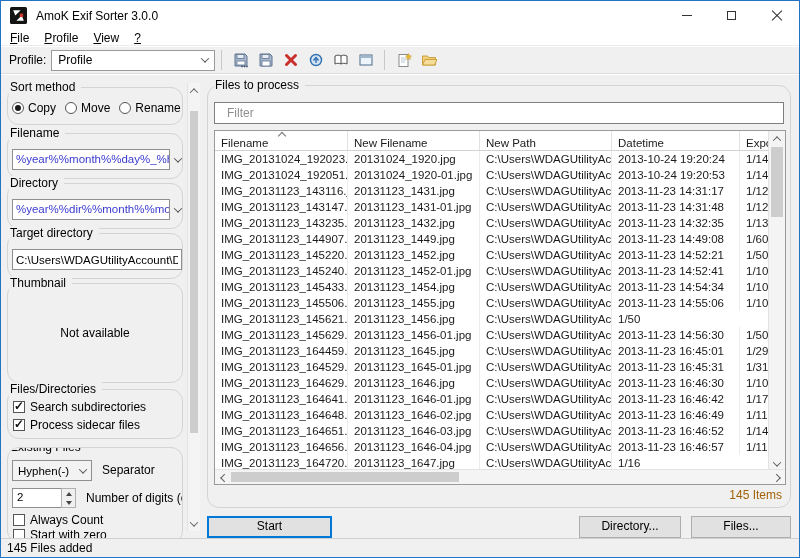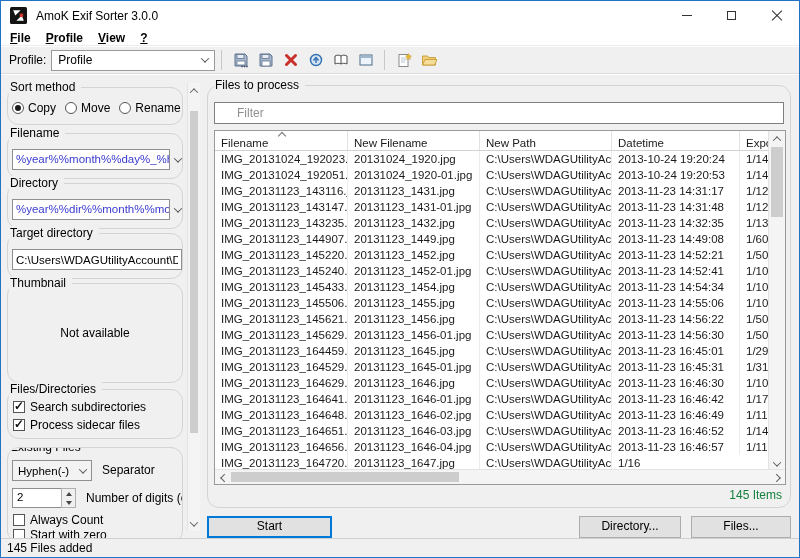--- a/index.html
+++ b/index.html
@@ -14,21 +14,21 @@
   .win-btn { width:45px; height:29px; display:flex; align-items:center; justify-content:center; }
   .min-glyph { width:10px; height:1px; background:#333; }
   .max-glyph { width:9px; height:9px; border:1px solid #333; }
   .close-glyph { position:relative; width:12px; height:12px; }
   .close-glyph::before,.close-glyph::after { content:""; position:absolute; left:-1px; top:5px; width:14px; height:1px; background:#333; }
   .close-glyph::before { transform:rotate(45deg); }
   .close-glyph::after { transform:rotate(-45deg); }
 
   
   .menubar { position:absolute; top:29px; left:0; right:0; height:16px; background:#fff; display:flex; align-items:center; padding-left:9px; border-bottom:1px solid #ececec; }
-  .menu-item { font-size:12px; color:#000; margin-right:15px; white-space:nowrap;font-weight:bold; }
+  .menu-item { font-size:12px; color:#000; margin-right:15px; white-space:nowrap; }
   .accel { text-decoration:underline; }
 
   
   .toolbar { position:absolute; top:46px; left:0; right:0; height:27px; background:#f0f0f0; border-bottom:1px solid #ddd; display:flex; align-items:center; padding-left:8px; }
   .tb-label { font-size:12px; color:#000; }
   .tb-combo { width:164px; height:21px; background:#fff; border:1px solid #9a9a9a; margin-left:5px; display:flex; align-items:center; padding:0 6px; font-size:12px; }
   .chev { width:6px; height:6px; border-right:1px solid #555; border-bottom:1px solid #555; transform:rotate(45deg) translate(-1px,-1px); flex:0 0 auto; }
   .tb-combo .chev { margin-left:auto; }
   .tb-sep { width:1px; height:20px; background:#c9c9c9; margin:0 6px; }
   .tb-btn { width:25px; height:24px; display:flex; align-items:center; justify-content:center; }
@@ -70,40 +70,40 @@
   .sb-chev { width:6px; height:6px; border-right:1px solid #606060; border-bottom:1px solid #606060; }
   .up .sb-chev { transform:rotate(-135deg) translate(-1px,-1px); }
   .dn .sb-chev { transform:rotate(45deg) translate(-1px,-1px); }
   .lt .sb-chev { transform:rotate(135deg) translate(-1px,-1px); }
   .rt .sb-chev { transform:rotate(-45deg) translate(-1px,-1px); }
   .sb-thumb { position:absolute; left:2px; right:2px; background:#cdcdcd; }
 
   
   .main-area { position:absolute; left:200px; top:0; width:600px; height:463px; }
   .fgroup { left:6px; top:10px; width:584px; height:423px; }
-  .filter-input { position:absolute; top:16px; left:6px; width:570px; height:22px; border:1px solid #7f7f7f; font-size:12px; padding:0 22px; font-family:"Liberation Sans", sans-serif; }
+  .filter-input { position:absolute; top:16px; left:6px; width:570px; height:22px; border:1px solid #7f7f7f; font-size:12px; padding:0 12px; font-family:"Liberation Sans", sans-serif; }
   .filter-input::placeholder { color:#8f8f8f; }
 
   .table { position:absolute; top:44px; left:6px; width:572px; height:355px; border:1px solid #9a9a9a; background:#fff; }
   .thead { position:absolute; top:0; left:0; right:17px; height:20px; display:flex; background:#fff; border-bottom:1px solid #d2d2d2; }
   .th { font-size:11.5px; color:#1a1a1a; line-height:24px; padding-left:6px; border-right:1px solid #e2e2e2; overflow:hidden; white-space:nowrap; position:relative; }
   .c0{width:133px;} .c1{width:132px;} .c2{width:132px;} .c3{width:128px;} .c4{flex:1; border-right:none;}
   .sort-caret { position:absolute; top:2px; left:64px; width:6px; height:6px; border-left:1px solid #707070; border-top:1px solid #707070; transform:rotate(45deg); }
   .tbody { position:absolute; top:20px; left:0; right:17px; bottom:15px; overflow:hidden; }
   .trow { height:16px; display:flex; }
   .tcell { font-size:11.5px; color:#1a1a1a; line-height:16px; padding-left:6px; border-right:1px solid #ececec; overflow:hidden; white-space:nowrap; }
   .tcell:last-child { border-right:none; }
 
   .vscroll { top:0; right:0; width:17px; height:340px; }
   .hscroll { position:absolute; left:0; right:0; bottom:0; height:15px; background:#f4f4f4; border-top:1px solid #e3e3e3; }
   .hscroll .sb-arrow { height:15px; width:15px; top:0; }
   .hscroll .sb-arrow.lt { left:0; } .hscroll .sb-arrow.rt { right:0; left:auto; }
   .h-thumb { position:absolute; top:2px; bottom:2px; left:16px; width:228px; background:#cdcdcd; }
 
-  .items-count { position:absolute; right:8px; top:402px; font-size:12px; color:#15803d; }
+  .items-count { position:absolute; right:8px; top:402px; font-size:12px; color:#a16207; }
 
   .btn { position:absolute; top:441px; height:22px; background:#e1e1e1; border:1px solid #adadad; font-size:12px; color:#000; text-align:center; line-height:19px; }
   .btn-start { left:6px; width:125px; border:2px solid #0078d7; line-height:16px; }
   .btn-dir { left:378px; width:102px; }
   .btn-files { left:490px; width:100px; }
 
   
   .statusbar { position:absolute; left:0; right:0; bottom:0; height:19px; background:#f0f0f0; border-top:1px solid #d0d0d0; font-size:12px; color:#000; padding:2px 0 0 6px; }
 </style>
 </head>
@@ -387,21 +387,20 @@
                 <div class="tcell c0">IMG_20131123_145506.j...</div>
                 <div class="tcell c1">20131123_1455.jpg</div>
                 <div class="tcell c2">C:\Users\WDAGUtilityAc...</div>
                 <div class="tcell c3">2013-11-23 14:55:06</div>
                 <div class="tcell c4">1/10</div>
               </div>
               <div class="trow">
                 <div class="tcell c0">IMG_20131123_145621.j...</div>
                 <div class="tcell c1">20131123_1456.jpg</div>
                 <div class="tcell c2">C:\Users\WDAGUtilityAc...</div>
-                <div class="tcell c3">2013-11-23 14:56:22</div>
                 <div class="tcell c4">1/50</div>
               </div>
               <div class="trow">
                 <div class="tcell c0">IMG_20131123_145629.j...</div>
                 <div class="tcell c1">20131123_1456-01.jpg</div>
                 <div class="tcell c2">C:\Users\WDAGUtilityAc...</div>
                 <div class="tcell c3">2013-11-23 14:56:30</div>
                 <div class="tcell c4">1/50</div>
               </div>
               <div class="trow">

